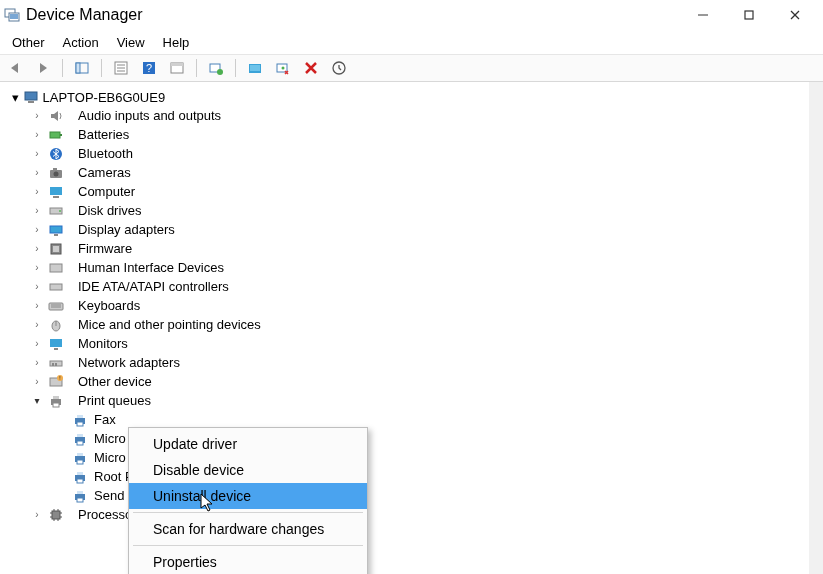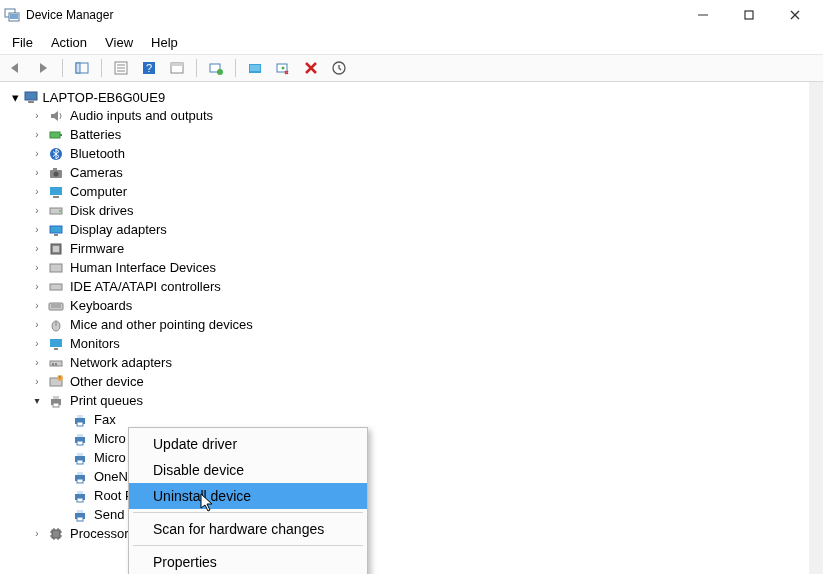--- a/index.html
+++ b/index.html
@@ -19,21 +19,21 @@
     display: flex;
     align-items: center;
     padding: 0 4px;
     background: #fff;
   }
   .titlebar .app-icon {
     width: 16px; height: 16px;
     margin-right: 6px;
     display: flex; align-items: center; justify-content: center;
   }
-  .titlebar .title { font-size: 12px; }
+  .titlebar .title { font-size: 16px; }
   .titlebar .win-controls {
     margin-left: auto;
     display: flex;
     gap: 18px;
     padding-right: 10px;
   }
   .win-btn {
     width: 28px; height: 22px;
     display: flex; align-items: center; justify-content: center;
     font-size: 14px;
@@ -95,21 +95,21 @@
     color: #6b6b6b;
     font-size: 10px;
     display: inline-block;
     text-align: center;
   }
   .tree-item .arrow.expanded { color: #333; }
   .tree-item .dicon {
     width: 16px; height: 16px;
     display: flex; align-items: center; justify-content: center;
   }
-  .tree-item .label { white-space: nowrap; }
+  .tree-item .label { white-space: nowrap; margin-left: 8px; }
   .child-item {
     display: flex;
     align-items: center;
     gap: 6px;
     height: 19px;
     padding-left: 66px;
   }
   .child-item .dicon {
     width: 16px; height: 16px;
     display: flex; align-items: center; justify-content: center;
@@ -183,21 +183,21 @@
     <div class="win-btn">
       <svg width="12" height="12" viewBox="0 0 12 12">
           <line x1="2" y1="2" x2="10" y2="10" stroke="#333" stroke-width="1.3"></line>
           <line x1="10" y1="2" x2="2" y2="10" stroke="#333" stroke-width="1.3"></line>
         </svg>
     </div>
   </div>
 </div>
 
 <div class="menubar">
-  <div class="menu-item"><span>File</span></div>
+  <div class="menu-item"><span>Other</span></div>
   <div class="menu-item"><span>Action</span></div>
   <div class="menu-item"><span>View</span></div>
   <div class="menu-item"><span>Help</span></div>
 </div>
 
 <div class="toolbar">
   <div class="tool-btn">
     <svg width="16" height="16" viewBox="0 0 16 16">
         <path d="M11 3 L4 8 L11 13 Z" fill="#888"></path>
       </svg>
@@ -483,30 +483,20 @@
   </div>
   <div class="child-item">
     <span class="dicon">
         <svg width="16" height="16" viewBox="0 0 16 16">
           <rect x="3" y="6" width="10" height="6" fill="#4a81b8"></rect>
           <rect x="5" y="3" width="6" height="3" fill="#cfe3f5"></rect>
           <rect x="5" y="10" width="6" height="4" fill="#fff" stroke="#4a81b8"></rect>
         </svg>
       </span>
     <span class="label">Micro</span>
-  </div>
-  <div class="child-item">
-    <span class="dicon">
-        <svg width="16" height="16" viewBox="0 0 16 16">
-          <rect x="3" y="6" width="10" height="6" fill="#4a81b8"></rect>
-          <rect x="5" y="3" width="6" height="3" fill="#cfe3f5"></rect>
-          <rect x="5" y="10" width="6" height="4" fill="#fff" stroke="#4a81b8"></rect>
-        </svg>
-      </span>
-    <span class="label">OneN</span>
   </div>
   <div class="child-item">
     <span class="dicon">
         <svg width="16" height="16" viewBox="0 0 16 16">
           <rect x="3" y="6" width="10" height="6" fill="#4a81b8"></rect>
           <rect x="5" y="3" width="6" height="3" fill="#cfe3f5"></rect>
           <rect x="5" y="10" width="6" height="4" fill="#fff" stroke="#4a81b8"></rect>
         </svg>
       </span>
     <span class="label">Root P</span>

